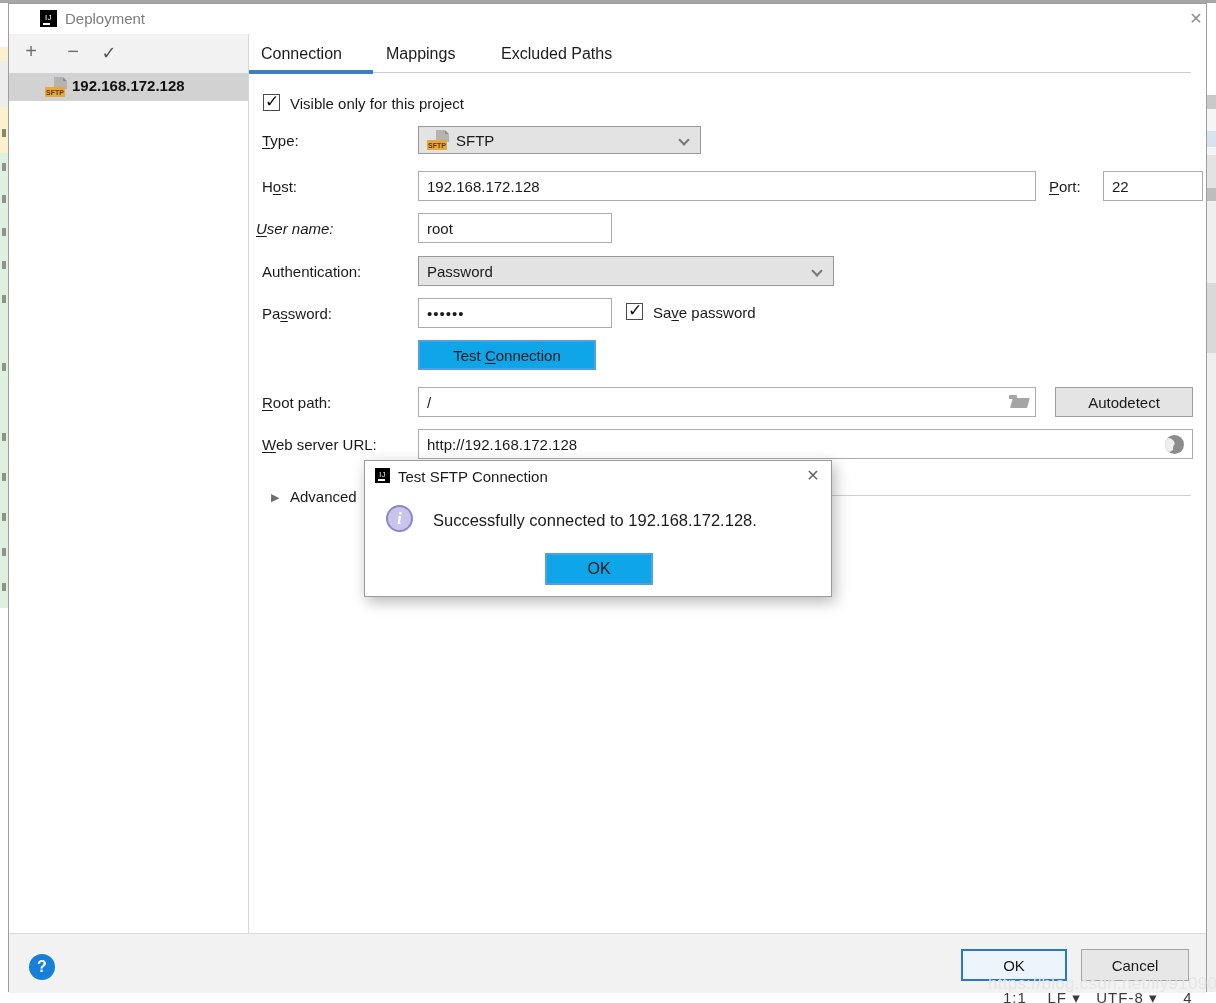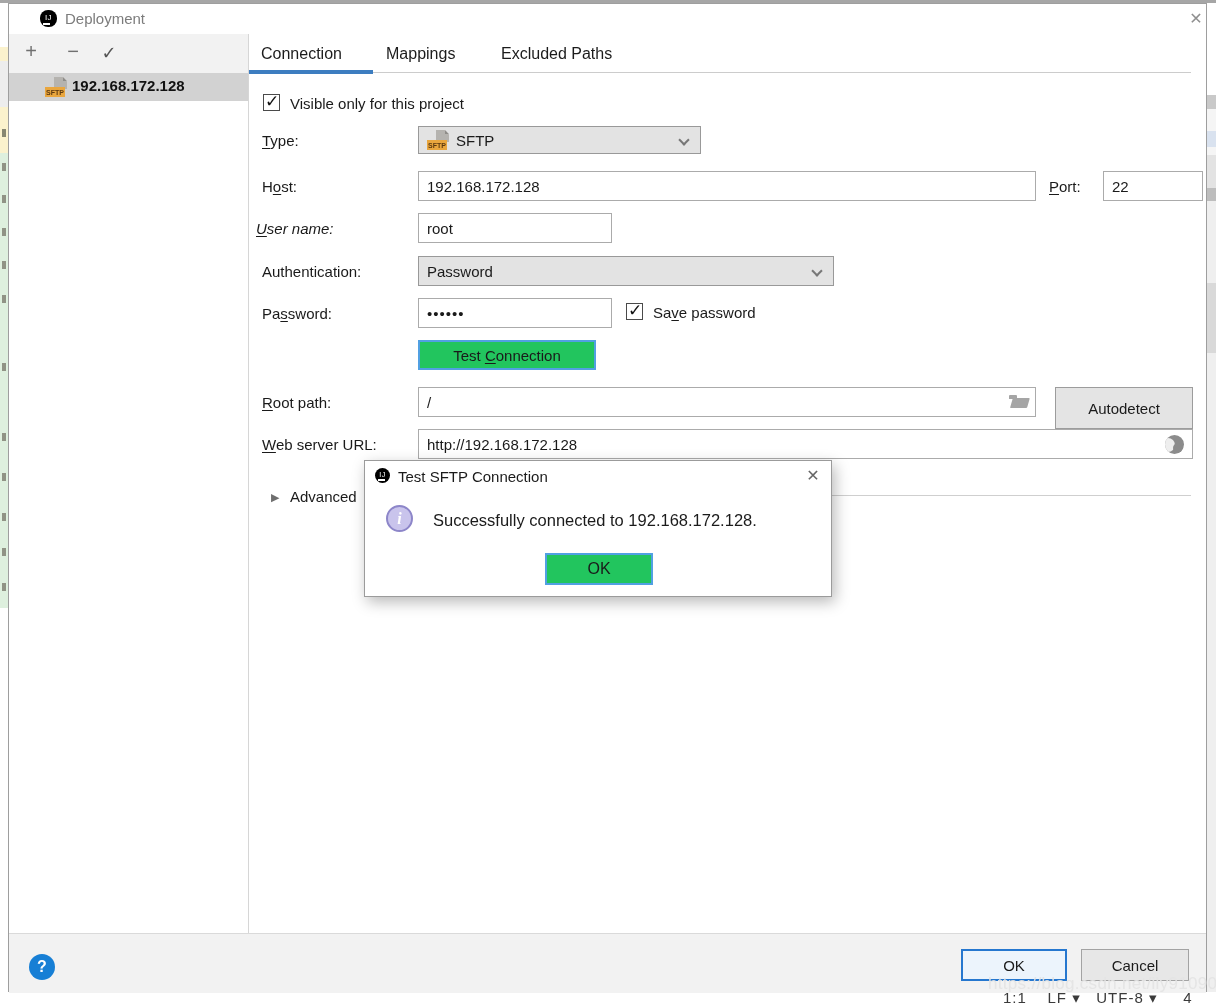--- a/index.html
+++ b/index.html
@@ -14,21 +14,21 @@
   #bg-left .blk { position:absolute; left:0; width:8px; }
   #bg-left .frag { position:absolute; left:2px; width:4px; height:8px; background:#7c7c6e; opacity:.8; }
   #bg-right { left:1207px; top:3px; width:9px; height:1000px; background:#efefef; z-index:0; overflow:hidden; }
   #bg-right .blk { position:absolute; left:0; width:9px; }
 
   
   #dialog { left:8px; top:3px; width:1199px; height:989px; background:#fff;
     border:1px solid #9e9e9e; z-index:1; }
   #titlebar { left:0; top:0; width:1197px; height:30px; background:#fff; }
   .ij-logo { width:17px; height:17px; background:#000; color:#fff; font-size:8px; font-weight:normal;
-    text-align:center; line-height:15px; position:absolute; letter-spacing:.5px;border-radius:8px; }
+    text-align:center; line-height:15px; position:absolute; letter-spacing:.5px; }
   .ij-logo:after { content:""; position:absolute; left:3px; bottom:2px; width:7px; height:2px; background:#fff; }
   #win-title { left:56px; top:6px; font-size:15px; color:#7c7c7c; }
   .close-x { font-size:16px; color:#8f8f8f; cursor:default; }
   #win-close { left:1177px; top:5px; width:20px; height:20px; text-align:center; }
 
   
   #sidebar-divider { left:239px; top:30px; width:1px; height:899px; background:#d6d6d6; }
   #toolbar { left:0; top:30px; width:239px; height:39px; background:#f2f2f2; }
   .tb-ico { position:absolute; top:6px; font-size:20px; color:#707070; width:24px; text-align:center; }
   #server-item { left:0; top:69px; width:239px; height:28px; background:#d2d2d2; }
@@ -53,21 +53,21 @@
     color:#1a1a1a; padding:0 8px; font-family:"Liberation Sans", sans-serif; outline:none; }
   .combo { position:absolute; background:#e3e3e3; border:1px solid #999; display:flex;
     align-items:center; padding:0 8px; font-size:15px; color:#1a1a1a; }
   .combo .chev { position:absolute; right:12px; top:9px; width:8px; height:8px;
     border-right:2px solid #777; border-bottom:2px solid #777; transform:rotate(45deg); }
   .checkbox { position:absolute; width:17px; height:17px; border:1px solid #4a4a4a; background:#fff; }
   .checkbox .mark { position:absolute; left:1px; top:-4px; font-size:17px; color:#111; }
   .btn { position:absolute; display:flex; align-items:center; justify-content:center;
     font-size:15px; color:#1a1a1a; cursor:default; }
   .btn-plain { background:#e7e7e7; border:1px solid #a3a3a3; }
-  .btn-blue { background:#22c55e; border:2px solid #51a0e2; }
+  .btn-blue { background:#0ea5e9; border:2px solid #51a0e2; }
   .btn-default { background:#ecf4fc; border:2px solid #2577cf; }
 
   .folder-ico { position:absolute; width:19px; height:14px; }
   .folder-ico .tabp { position:absolute; left:0; top:0; width:8px; height:4px; background:#a5a5a5; border-radius:1px 1px 0 0; }
   .folder-ico .body { position:absolute; left:1px; top:3px; width:17px; height:10px; background:#a5a5a5;
     transform:skewX(-16deg); transform-origin:bottom left; border-radius:1px; }
   .globe-ico { position:absolute; width:19px; height:19px; border-radius:50%; background:#8c8c8c; overflow:hidden; }
   .globe-ico:after { content:""; position:absolute; left:-4px; top:3px; width:14px; height:14px;
     border-radius:50%; background:#fff; opacity:.85; }
   .globe-ico:before { content:""; position:absolute; right:1px; bottom:1px; width:10px; height:10px;
@@ -204,21 +204,21 @@
     <div class="btn btn-blue abs" style="left:409px;top:336px;width:178px;height:30px;">
       <span>Test <u>C</u>onnection</span>
     </div>
 
     <span class="form-label" style="left:253px;top:390px;"><u>R</u>oot path:</span>
     <input class="txt-input" style="left: 409px; top: 383px; width: 618px; height: 30px;" value="/">
     <span class="folder-ico" style="left:1000px;top:391px;">
       <span class="tabp"></span>
         <span class="body"></span>
     </span>
-    <div class="btn btn-plain abs" style="left:1046px;top:383px;width:138px;height:42px;background:#e4e4e4;border-color:#9c9c9c;">
+    <div class="btn btn-plain abs" style="left:1046px;top:383px;width:138px;height:30px;background:#e4e4e4;border-color:#9c9c9c;">
       <span>Autodetect</span>
     </div>
 
     <span class="form-label" style="left:253px;top:432px;"><u>W</u>eb server URL:</span>
     <input class="txt-input" style="left: 409px; top: 425px; width: 775px; height: 30px;" value="http://192.168.172.128">
     <span class="globe-ico" style="left:1156px;top:431px;"></span>
 
     <span id="advanced-tri" class="abs" style="left:262px;top:487px;">▶</span>
     <span class="form-label" style="left:281px;top:484px;">Advanced</span>
     <div id="advanced-sep" class="abs"></div>

